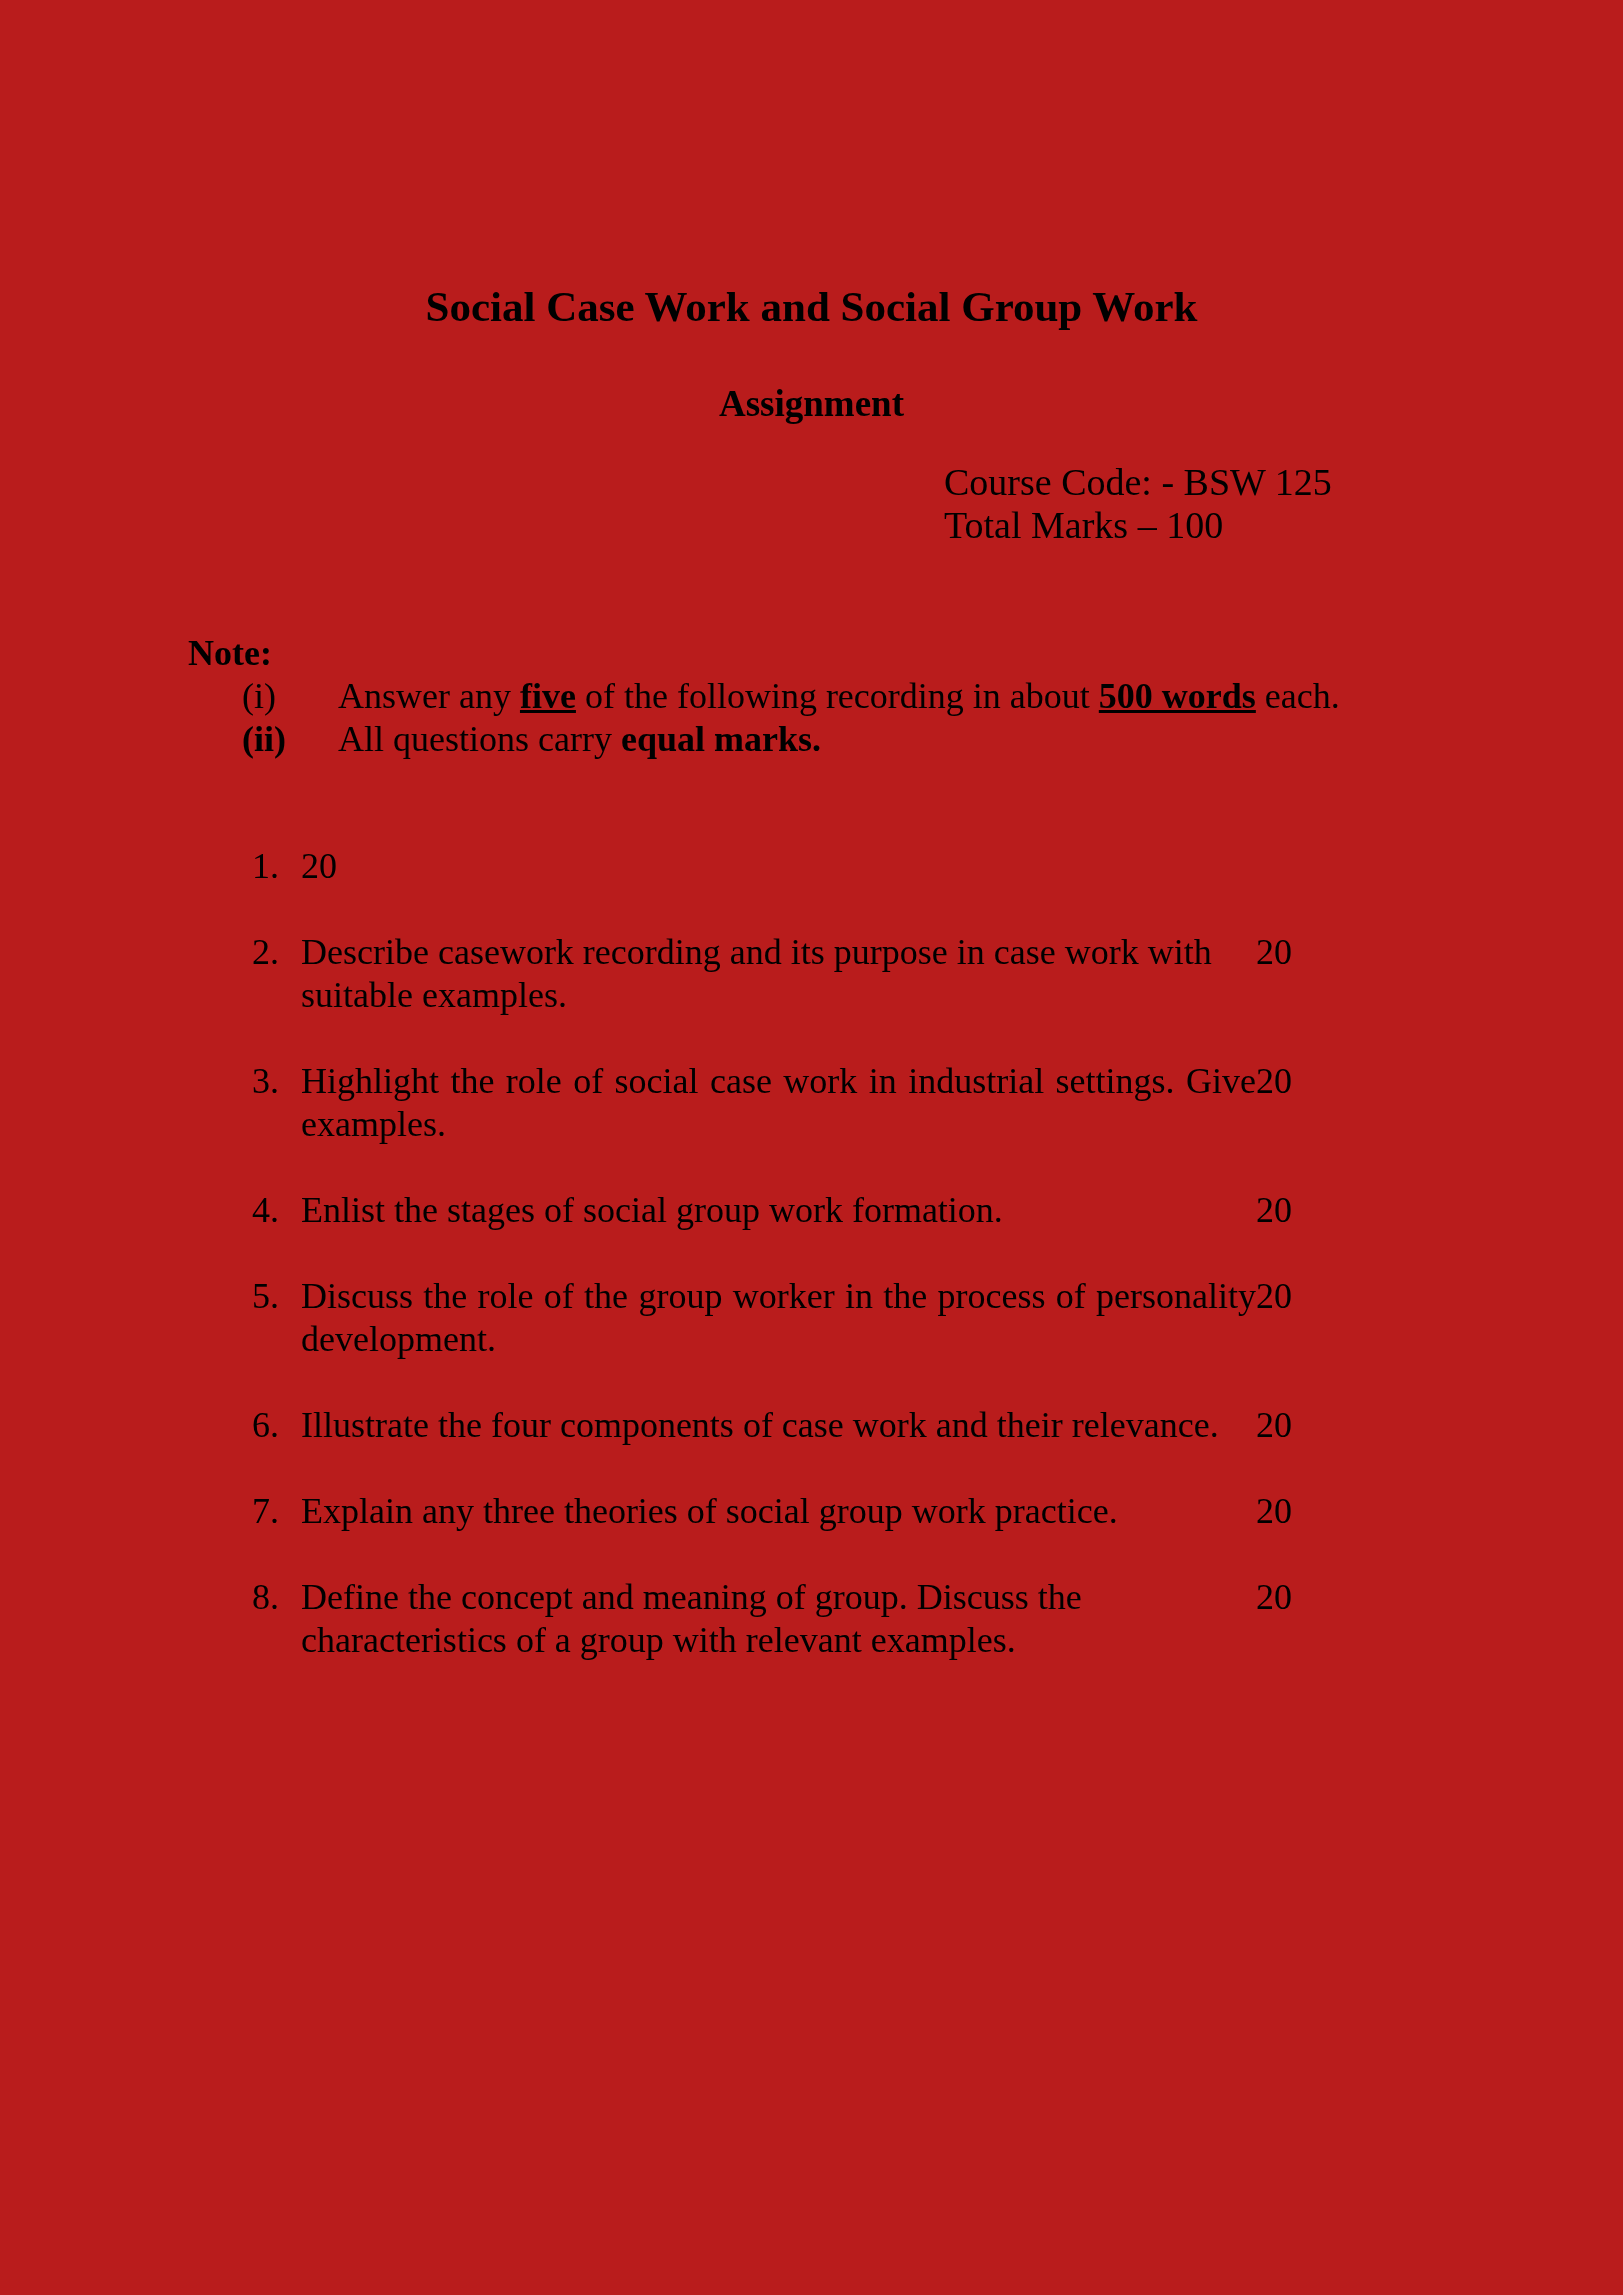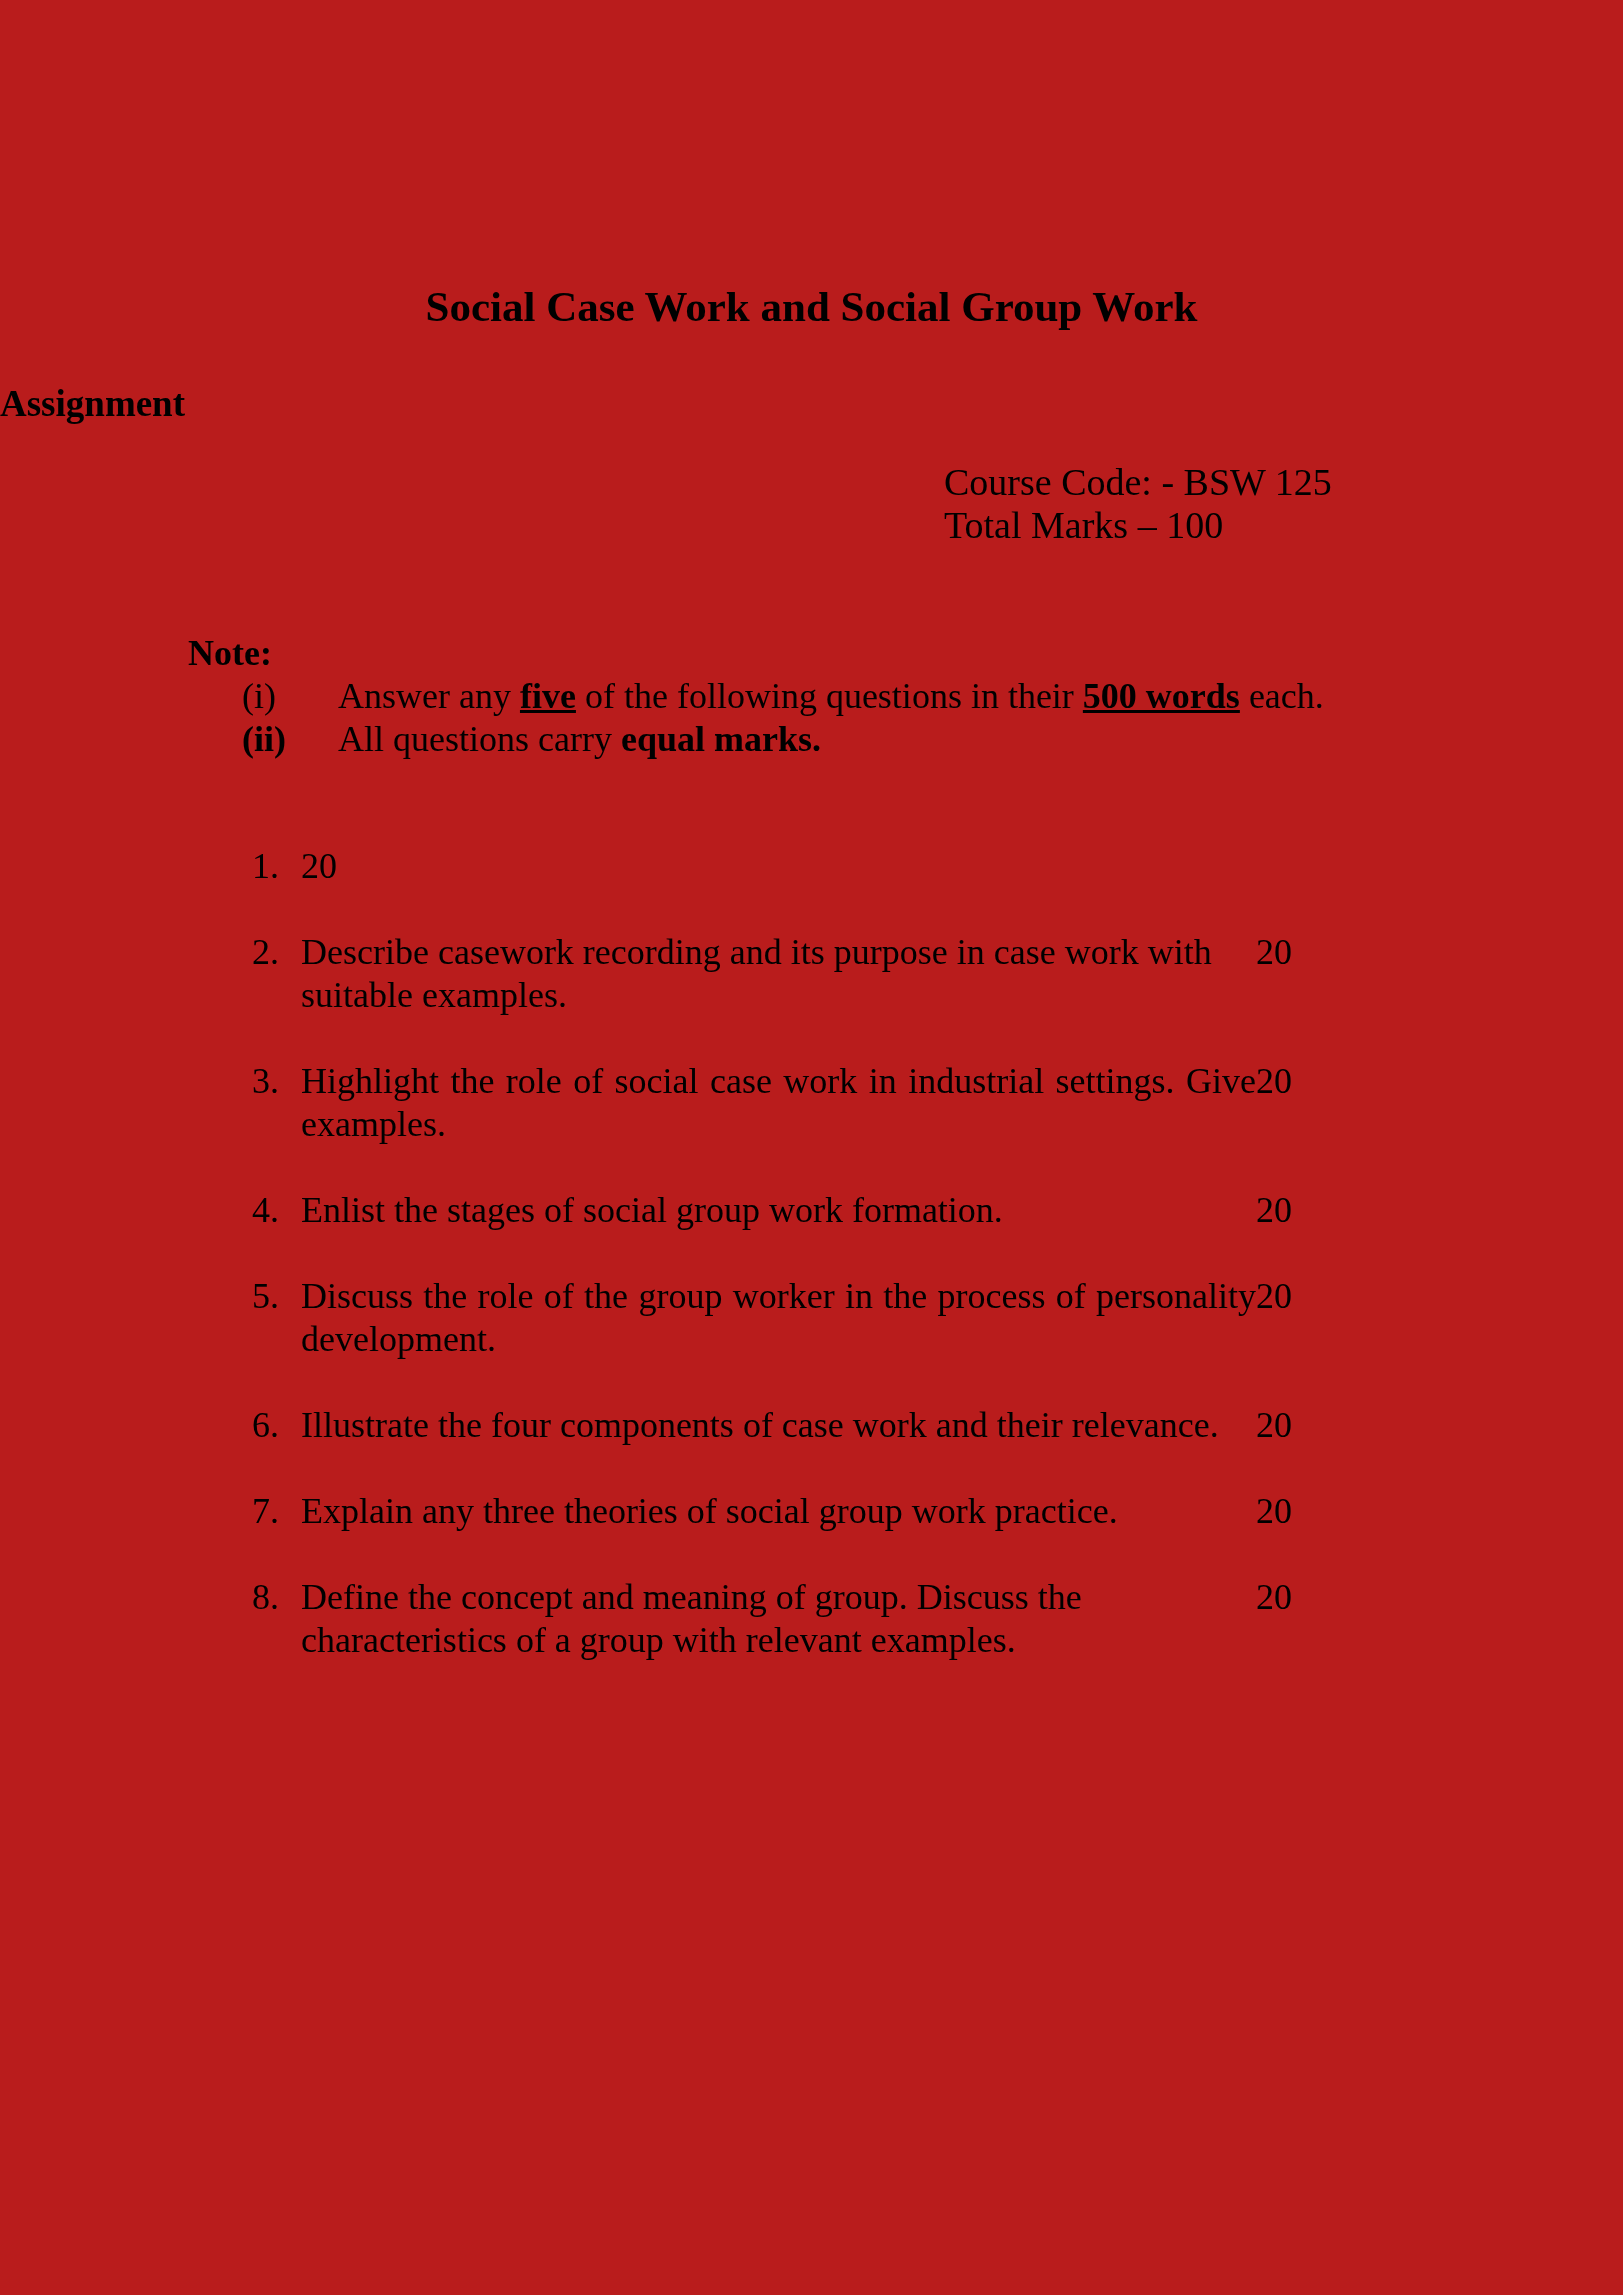--- a/index.html
+++ b/index.html
@@ -20,21 +20,21 @@
     font-size: 43px;
     line-height: 52px;
     font-weight: bold;
     text-align: center;
   }
   .doc-subtitle {
     margin: 49px 0 0 0;
     font-size: 37px;
     line-height: 44px;
     font-weight: bold;
-    text-align: left;
+    text-align: center;
   }
   .code-block {
     margin-top: 35px;
     margin-left: 944px;
     font-size: 38px;
     line-height: 43px;
     font-weight: normal;
   }
   .note {
     margin-top: 85px;
@@ -74,21 +74,21 @@
   <h2 class="doc-subtitle">Assignment</h2>
   <div class="code-block">
     <div>Course Code: - BSW 125</div>
     <div>Total Marks – 100</div>
   </div>
   <div class="note">
     <div class="note-heading">Note:</div>
     <div id="note-items">
         <div class="note-item">
           <div class="note-num">(i)</div>
-          <div class="note-text"><span class="">Answer any </span><span class="b u">five</span><span class=""> of the following questions in their </span><span class="b u">500 words</span><span class=""> each.</span></div>
+          <div class="note-text"><span class="">Answer any </span><span class="b u">five</span><span class=""> of the following recording in about </span><span class="b u">500 words</span><span class=""> each.</span></div>
         </div>
         <div class="note-item">
           <div class="note-num bold">(ii)</div>
           <div class="note-text"><span class="">All questions carry </span><span class="b ">equal marks.</span></div>
         </div>
       </div>
   </div>
   <ol class="questions" id="questions">
       <li class="q-row">
         <div class="q-num">1.</div>

